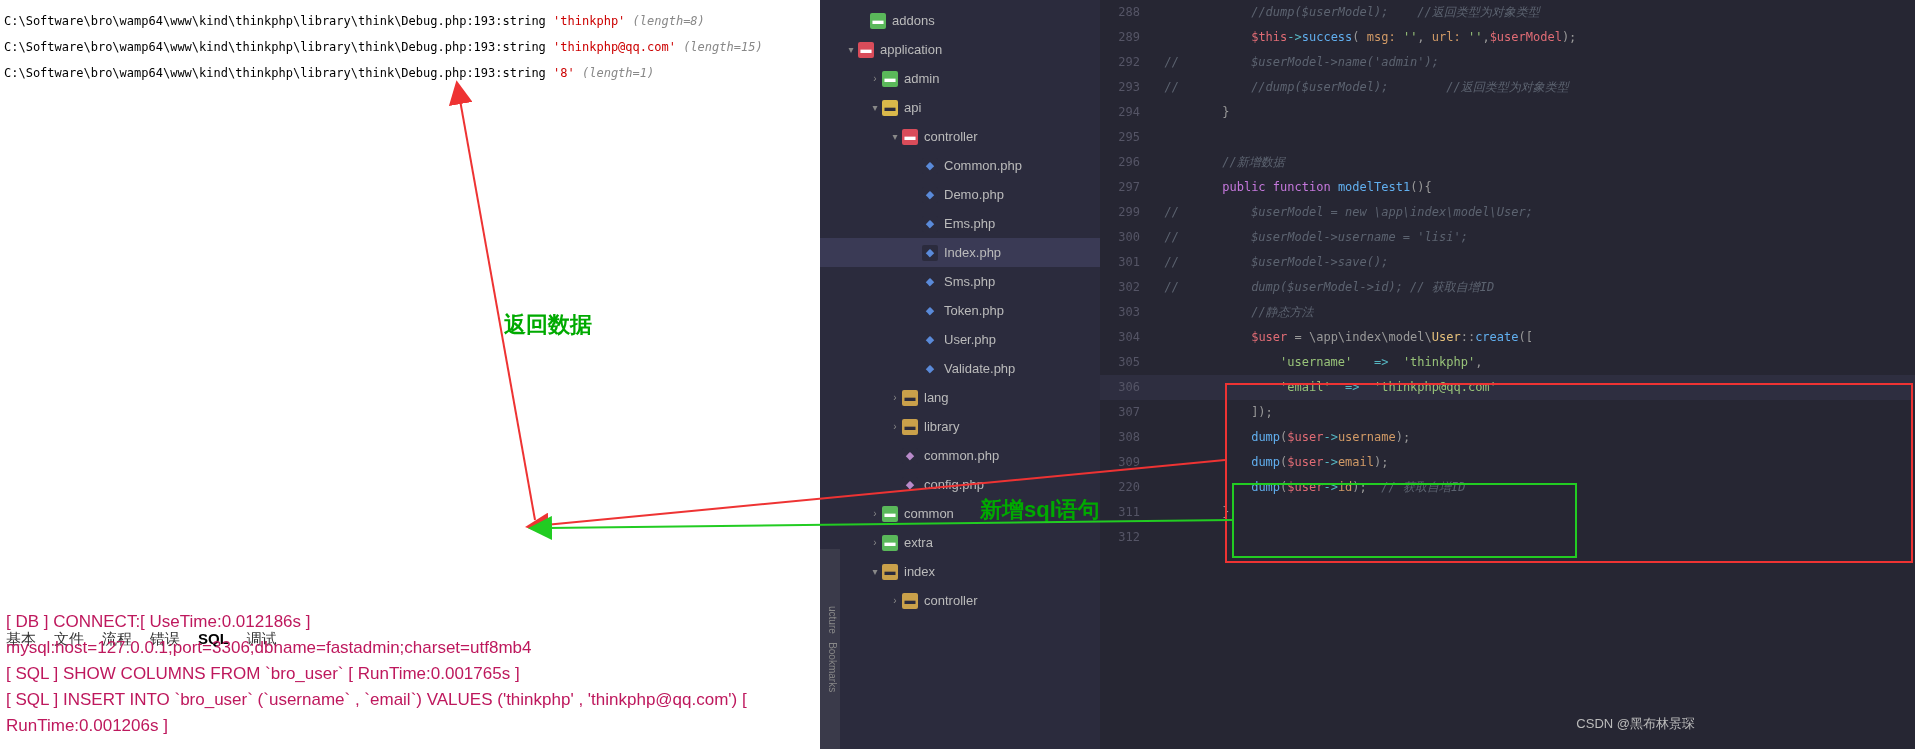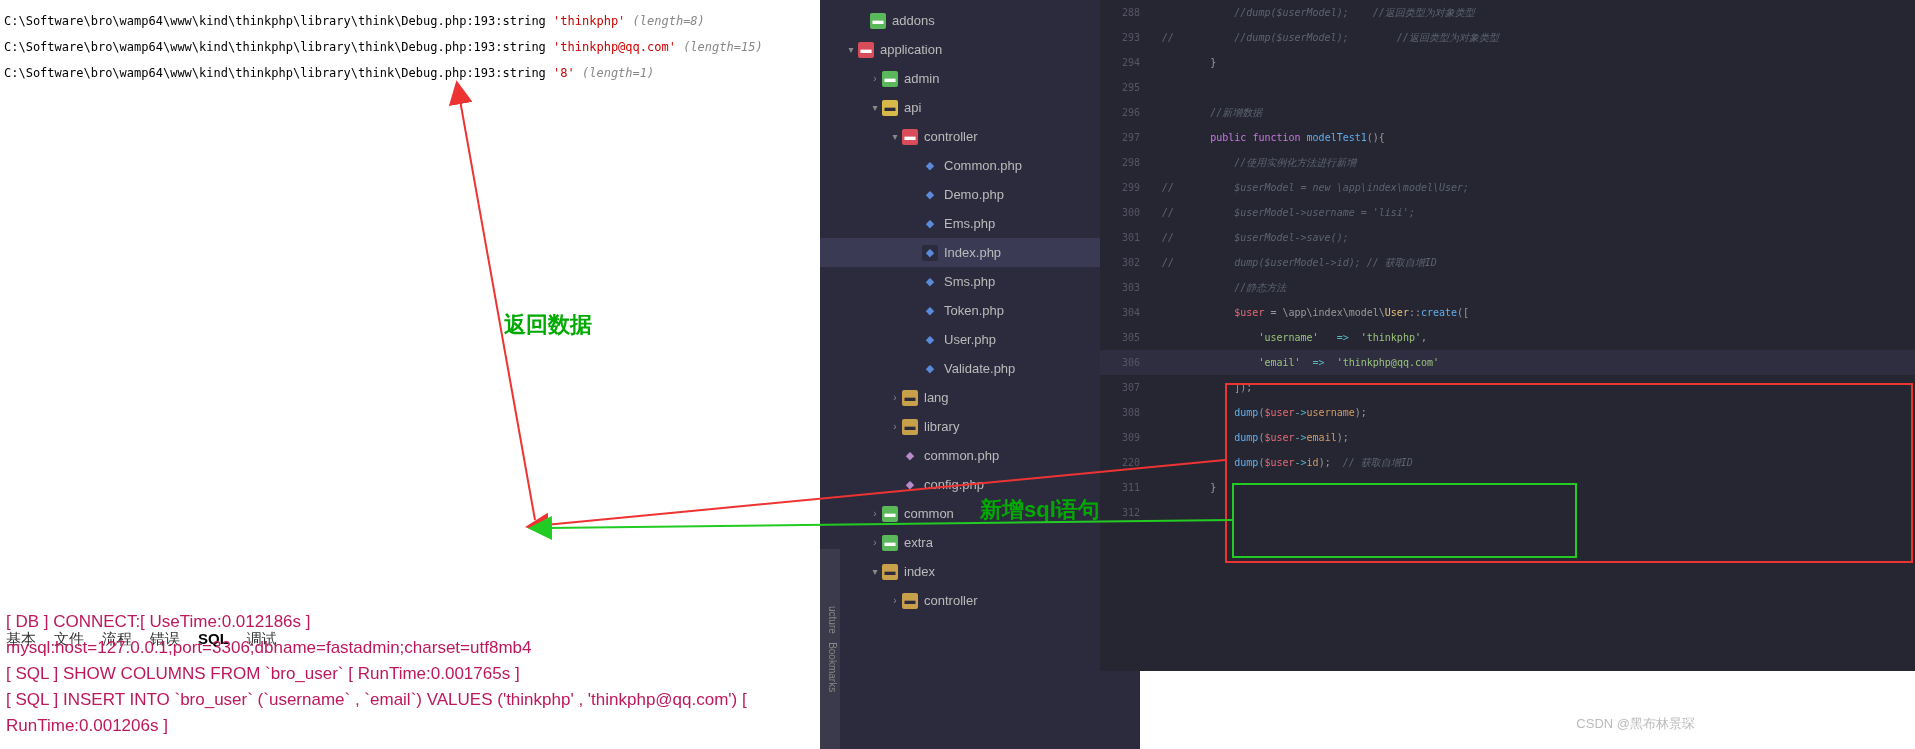--- a/index.html
+++ b/index.html
@@ -21,21 +21,21 @@
 .tree-row.sel{background:#3a3a55}
 .chev{width:14px;text-align:center;color:#888;font-size:10px}
 .icon{width:16px;height:16px;margin-right:6px;display:inline-flex;align-items:center;justify-content:center;font-size:11px;border-radius:2px}
 .icon-folder{background:#c9a04a;color:#2b2b3d}
 .icon-folder-red{background:#d94c5a;color:#fff}
 .icon-folder-yellow{background:#d9b84a;color:#2b2b3d}
 .icon-folder-green{background:#5ab85a;color:#fff}
 .icon-php{background:#2b2b3d;color:#5a8ad9}
 .icon-php2{background:#2b2b3d;color:#b88aca}
 .lbl{color:#bbb}
-.right-pane{position:absolute;left:1100px;top:0;width:815px;height:671px;background:#262633;color:#999;font-family:Consolas,monospace;font-size:10px}
+.right-pane{position:absolute;left:1100px;top:0;width:815px;height:749px;background:#262633;color:#999;font-family:Consolas,monospace;font-size:12px}
 .gutter{width:50px;text-align:right;padding-right:10px;color:#556;user-select:none;display:inline-block}
 .code-line{height:25px;line-height:25px;white-space:pre}
 .code-line.cur{background:#2e2e40}
 .kw{color:#c678dd}
 .fn{color:#61afef}
 .var{color:#e06c75}
 .str{color:#98c379}
 .op{color:#56b6c2}
 .cm{color:#5c6370;font-style:italic}
 .prop{color:#d19a66}
@@ -178,26 +178,27 @@
       </div>
     </div>
 </div>
 <div class="side-vert">
   <span>ucture</span>&nbsp;&nbsp;
   <span>Bookmarks</span>
 </div>
 
 <div class="right-pane" id="code-pane">
     <div class="code-line"><span class="gutter">288</span>              <span class="cm">//dump($userModel);    //返回类型为对象类型</span></div>
+    <div class="code-line"><span class="gutter">289</span>              <span class="var">$this</span><span class="op">-&gt;</span><span class="fn">success</span>( <span class="prop">msg:</span> <span class="str">''</span>, <span class="prop">url:</span> <span class="str">''</span>,<span class="var">$userModel</span>);</div>
+    <div class="code-line"><span class="gutter">292</span>  <span class="cm">//          $userModel-&gt;name('admin');</span></div>
     <div class="code-line"><span class="gutter">293</span>  <span class="cm">//          //dump($userModel);        //返回类型为对象类型</span></div>
     <div class="code-line"><span class="gutter">294</span>          }</div>
     <div class="code-line"><span class="gutter">295</span>  </div>
     <div class="code-line"><span class="gutter">296</span>          <span class="cm">//新增数据</span></div>
     <div class="code-line"><span class="gutter">297</span>          <span class="kw">public</span> <span class="kw">function</span> <span class="fn">modelTest1</span>(){</div>
-    <div class="code-line"><span class="gutter">298</span>              <span class="cm">//使用实例化方法进行新增</span></div>
     <div class="code-line"><span class="gutter">299</span>  <span class="cm">//          $userModel = new \app\index\model\User;</span></div>
     <div class="code-line"><span class="gutter">300</span>  <span class="cm">//          $userModel-&gt;username = 'lisi';</span></div>
     <div class="code-line"><span class="gutter">301</span>  <span class="cm">//          $userModel-&gt;save();</span></div>
     <div class="code-line"><span class="gutter">302</span>  <span class="cm">//          dump($userModel-&gt;id); // 获取自增ID</span></div>
     <div class="code-line"><span class="gutter">303</span>              <span class="cm">//静态方法</span></div>
     <div class="code-line"><span class="gutter">304</span>              <span class="var">$user</span> = \app\index\model\<span class="this">User</span>::<span class="fn">create</span>([</div>
     <div class="code-line"><span class="gutter">305</span>                  <span class="str">'username'</span>   <span class="op">=&gt;</span>  <span class="str">'thinkphp'</span>,</div>
     <div class="code-line cur"><span class="gutter">306</span>                  <span class="str">'email'</span>  <span class="op">=&gt;</span>  <span class="str">'thinkphp@qq.com'</span></div>
     <div class="code-line"><span class="gutter">307</span>              ]);</div>
     <div class="code-line"><span class="gutter">308</span>              <span class="fn">dump</span>(<span class="var">$user</span><span class="op">-&gt;</span><span class="prop">username</span>);</div>

